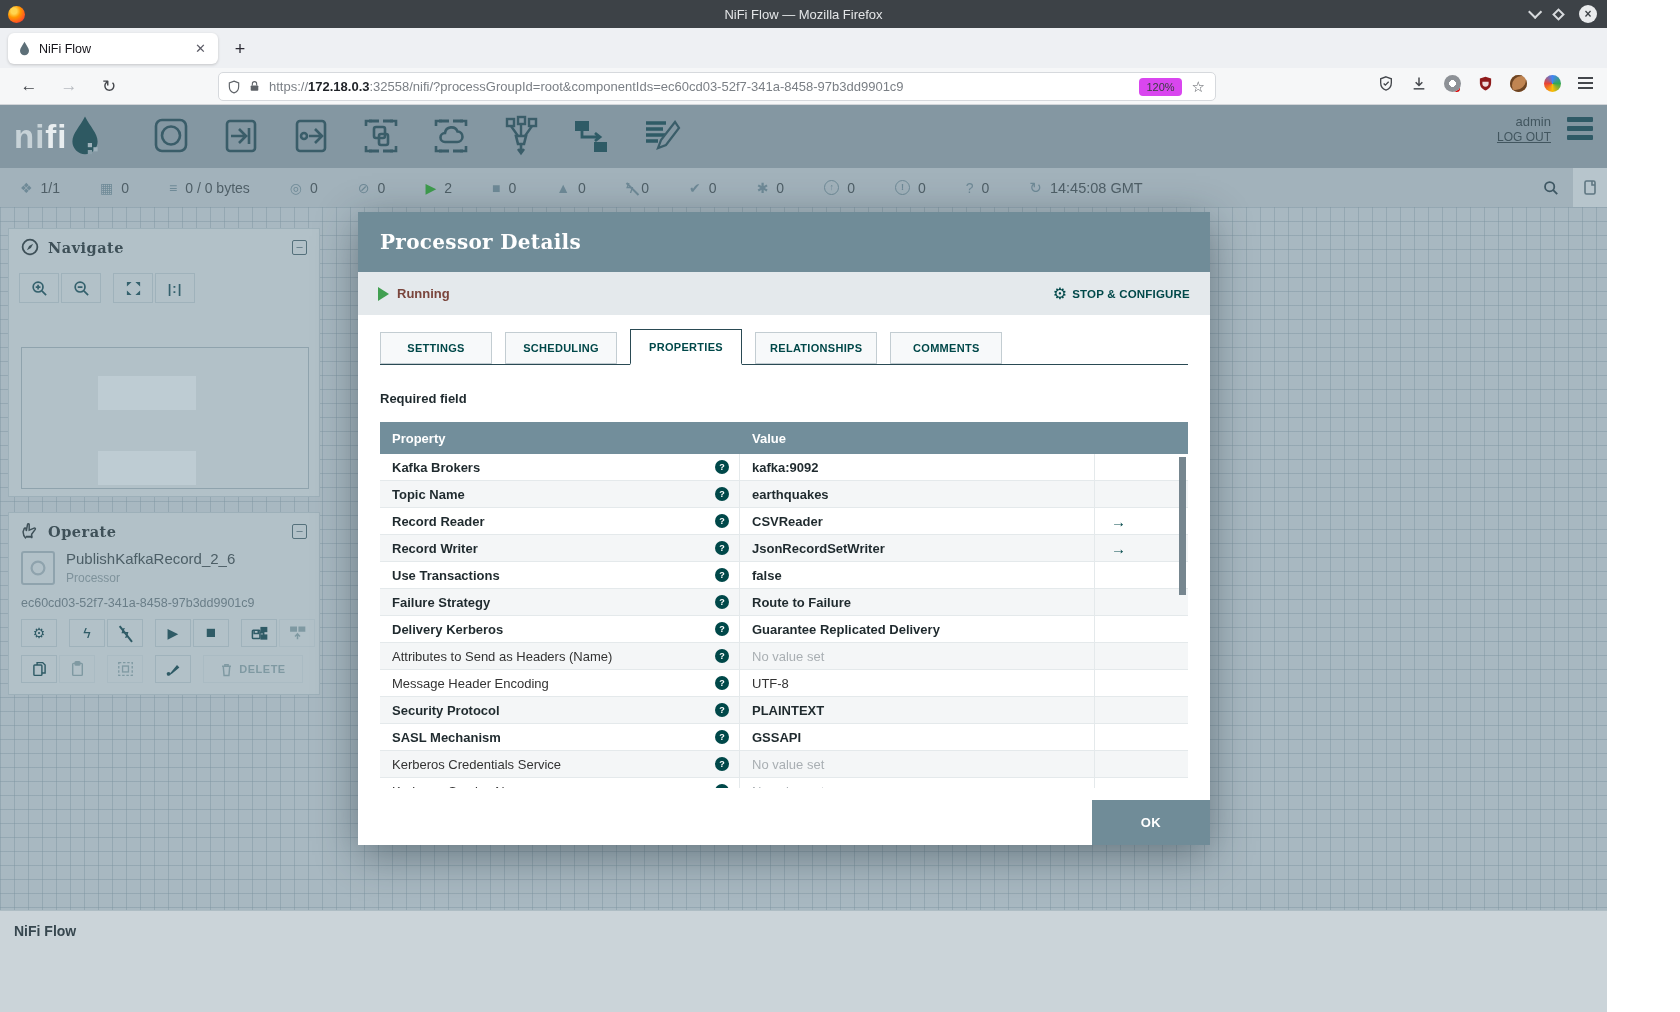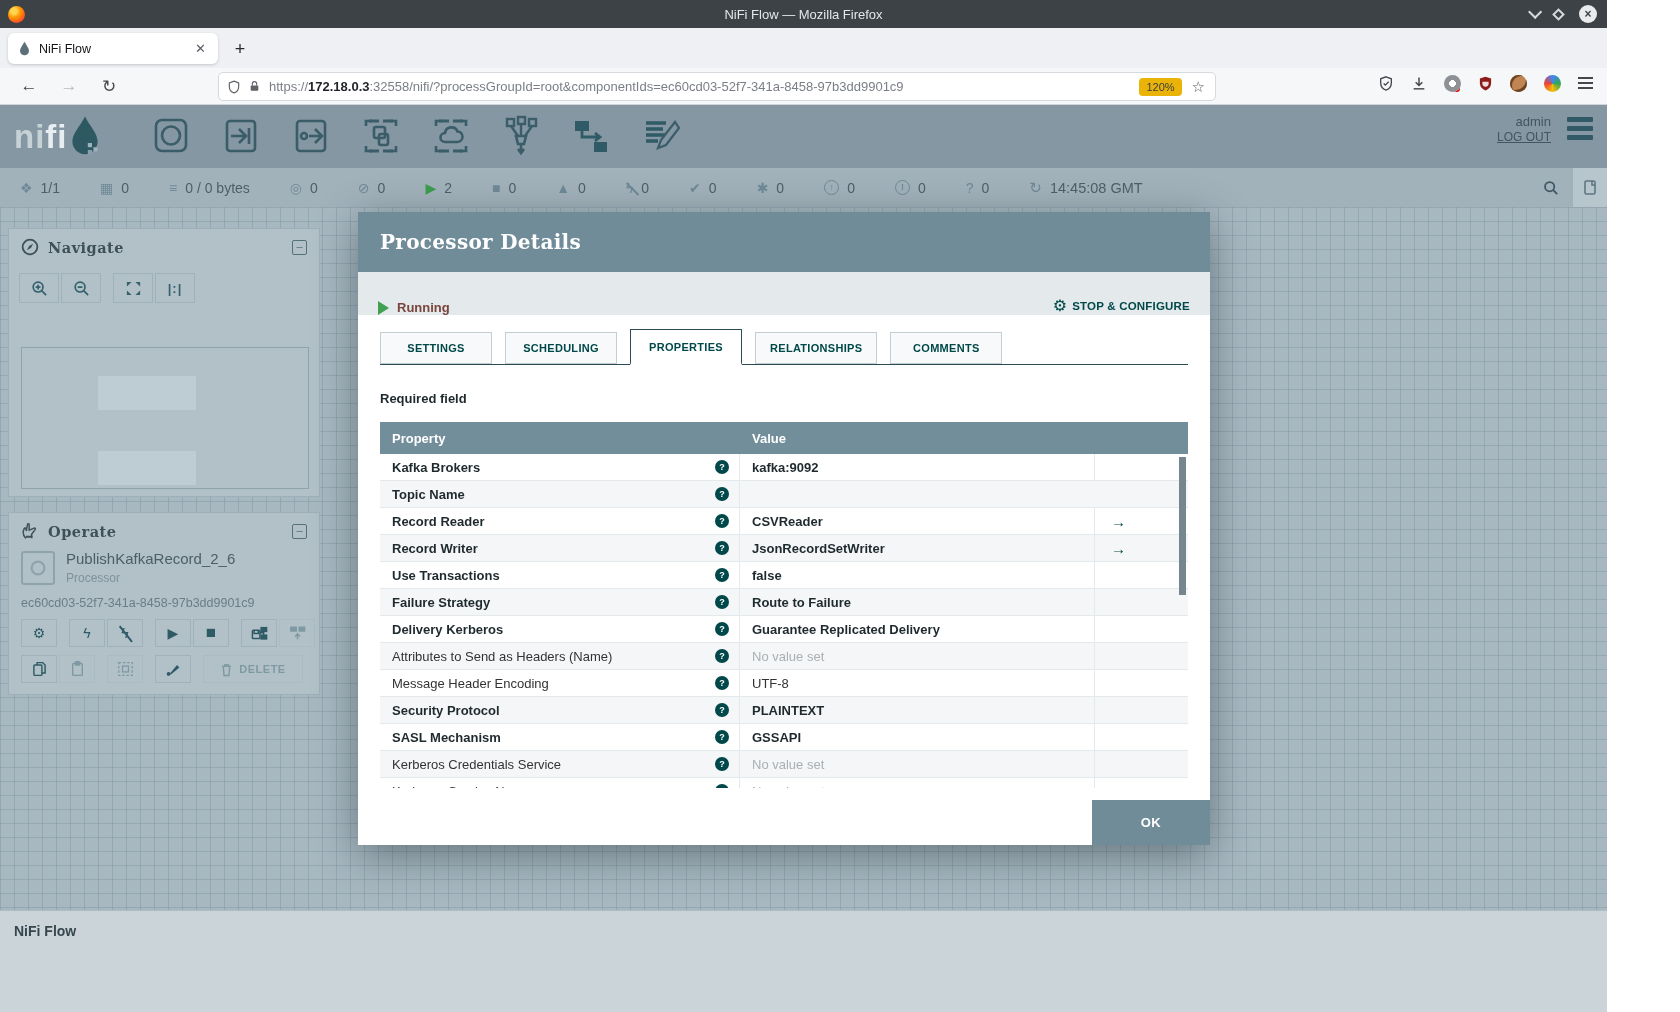--- a/index.html
+++ b/index.html
@@ -20,21 +20,21 @@
   .tab-label{font-size:12.5px;color:#15141a;margin-left:8px;flex:1}
   .tab-close{color:#5b5b66;font-size:13px;padding:0 2px}
   .newtab{position:absolute;left:228px;top:9px;width:24px;height:24px;font-size:18px;color:#2b2a33;display:flex;align-items:center;justify-content:center}
 
   .urlbar{position:absolute;left:0;top:68px;width:100%;height:37px;background:#f6f7f8;border-bottom:1px solid #d2d5d9;display:flex;align-items:center}
   .nav-arrow{font-size:17px;color:#44474c;margin-left:18px;width:22px;text-align:center}
   .nav-arrow.disabled{color:#b7bbc0}
   .url-field{position:absolute;left:218px;top:4px;width:998px;height:29px;background:#fff;border:1px solid #d6d9dd;border-radius:5px;display:flex;align-items:center;padding:0 8px}
   .url-text{font-size:13px;color:#7a7f85;margin-left:8px;white-space:nowrap;overflow:hidden;flex:1}
   .url-text b{color:#1f2227;font-weight:700}
-  .zoom-badge{background:#eab308;border-radius:4px;font-size:11px;color:#3a3d42;padding:3px 7px;margin-right:10px}
+  .zoom-badge{background:#d946ef;border-radius:4px;font-size:11px;color:#3a3d42;padding:3px 7px;margin-right:10px}
   .star{font-size:15px;color:#55585e;margin-right:2px}
   .tb-icons{position:absolute;right:14px;top:6px;display:flex;align-items:center;gap:17px}
   .ext-disc{width:17px;height:17px;border-radius:50%}
   .hamb i{display:block;width:15px;height:2px;background:#44474c;margin:3px 0}
 
   
   .nifi-header{position:absolute;left:0;top:105px;width:100%;height:63px;background:#8497A2}
   .logo{position:absolute;left:14px;top:10px;display:flex;align-items:flex-end}
   .logo-ni{font-size:33px;font-weight:bold;letter-spacing:1px;color:#C7D2D7;line-height:40px}
   .logo-fi{font-size:33px;font-weight:bold;letter-spacing:1px;color:#E9EEF0;line-height:40px}
@@ -88,21 +88,21 @@
   .op-btn{width:36px;height:28px;border:1px solid #9FB2BB;display:flex;align-items:center;justify-content:center;color:#2F5B66;font-size:14px;position:relative}
   .op-btn.gap{margin-left:10px}
   .op-btn.disabled{opacity:.38}
   .op-del{width:100px;gap:6px;font-size:11px;font-weight:bold;color:#2F5B66;letter-spacing:.5px}
   .bolt-slash::after{content:'';position:absolute;left:8px;top:13px;width:20px;height:1.6px;background:#2F5B66;transform:rotate(52deg)}
 
   
   .dialog{position:absolute;left:358px;top:212px;width:852px;height:633px;background:#fff;box-shadow:0 10px 40px rgba(20,35,45,.45)}
   .dlg-header{height:60px;background:#708C98;display:flex;align-items:center;padding-left:22px}
   .dlg-title{font-family:"DejaVu Serif",serif;font-size:20px;font-weight:bold;color:#fff;letter-spacing:.3px}
-  .dlg-status{height:43px;background:#E4E9EC;display:flex;align-items:flex-end;padding:0 20px}
+  .dlg-status{height:43px;background:#E4E9EC;display:flex;align-items:center;padding:0 20px}
   .run-tri{width:0;height:0;border-left:11px solid #41A051;border-top:7px solid transparent;border-bottom:7px solid transparent}
   .run-label{font-size:13px;font-weight:bold;color:#7A453C;margin-left:8px}
   .stopcfg{margin-left:auto;display:flex;align-items:center;gap:5px;color:#004849}
   .stopcfg .gear{font-size:16px}
   .stopcfg .lbl{font-size:11.5px;font-weight:bold;letter-spacing:.2px}
   .dlg-body{padding:15px 22px 0 22px}
   .dtabs{display:flex;gap:13px;border-bottom:1px solid #2A4A54;height:35px;align-items:flex-end}
   .dtab{min-width:112px;height:32px;padding:0 14px;display:flex;align-items:center;justify-content:center;font-size:11px;font-weight:bold;color:#004849;background:#F7F9FA;border:1px solid #C3CDD2;letter-spacing:.3px}
   .dtab.active{background:#fff;height:36px;border:1px solid #2A4A54;border-bottom:2px solid #fff;margin-bottom:-1px}
   .req-note{margin:26px 0 16px 0;font-size:13px;font-weight:bold;color:#1F2A2E}
@@ -514,20 +514,21 @@
                 <span class="help">?</span>
               </div>
               <div class="c-val req-val">kafka:9092</div>
               <div class="c-act"></div>
             </div>
             <div class="prow alt req">
               <div class="c-prop">
                 <span class="pname">Topic Name</span>
                 <span class="help">?</span>
               </div>
+              <div class="c-val req-val">earthquakes</div>
               <div class="c-act"></div>
             </div>
             <div class="prow req">
               <div class="c-prop">
                 <span class="pname">Record Reader</span>
                 <span class="help">?</span>
               </div>
               <div class="c-val req-val">CSVReader</div>
               <div class="c-act">
                 <span>→</span>

